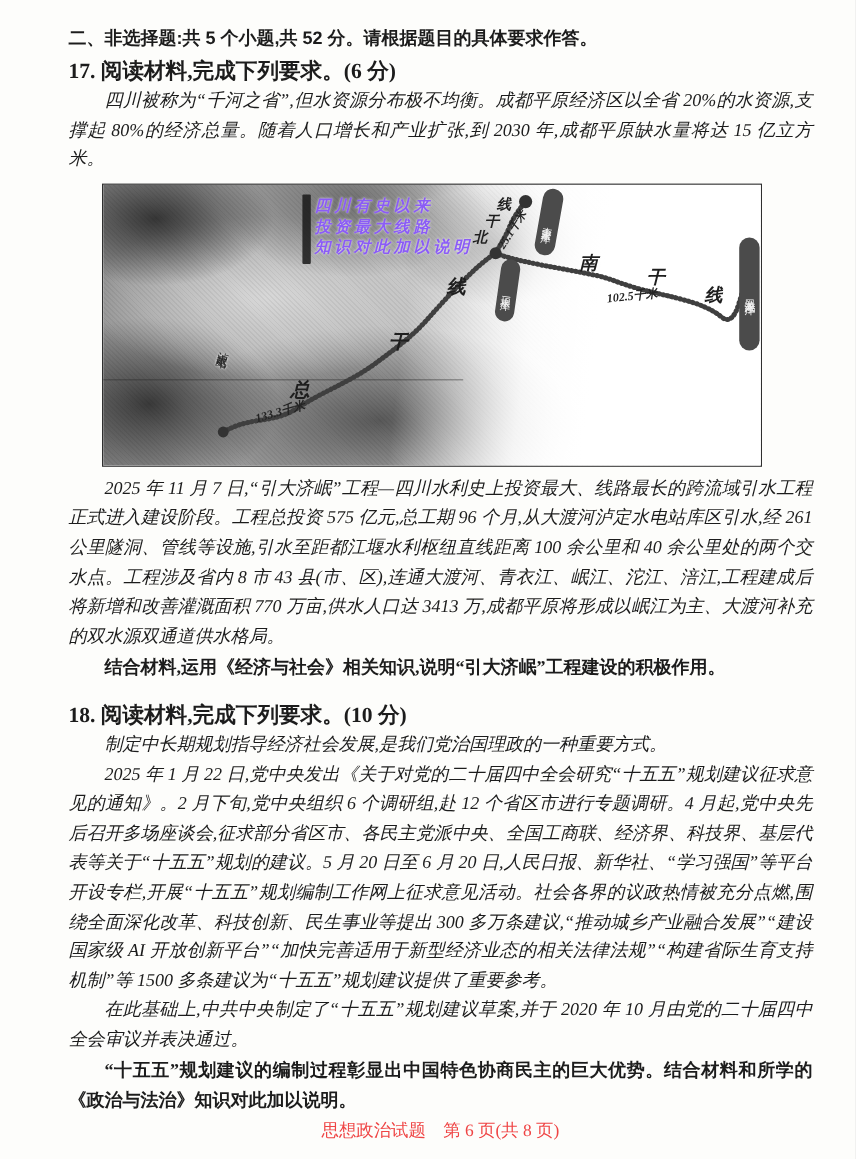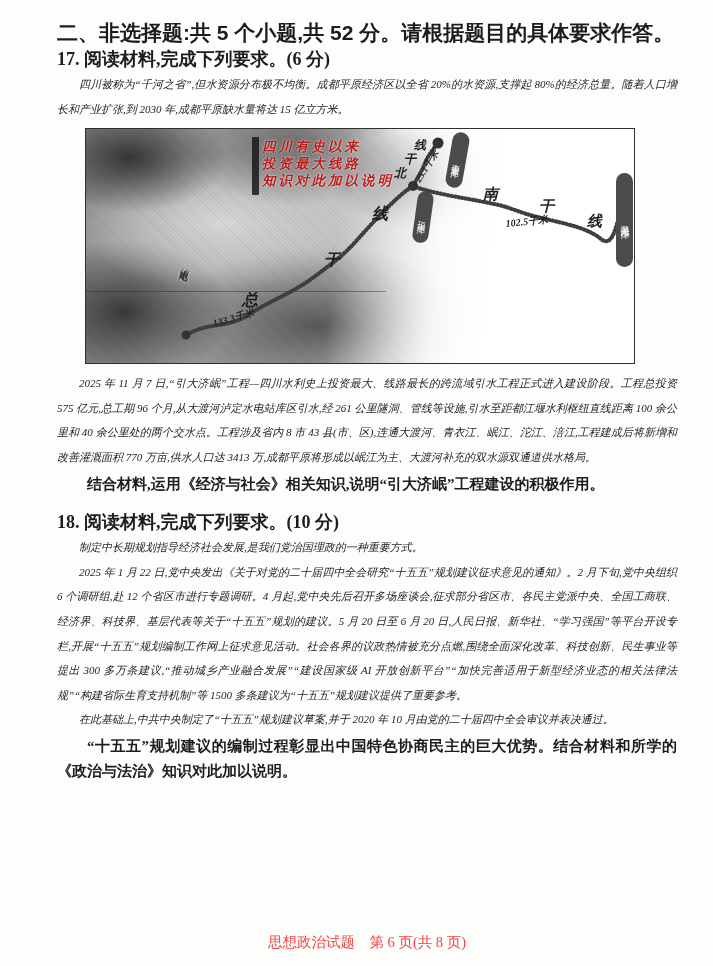--- a/index.html
+++ b/index.html
@@ -8,25 +8,25 @@
     position:relative;
     width:713px; height:966px;
     background:#fdfdfb;
     overflow:hidden;
     font-family:"Liberation Serif","DejaVu Serif",serif;
     color:#1c1c1c;
   }
   .content { position:absolute; left:57px; top:20px; width:620px; }
   .sec-header {
     font-family:"Liberation Sans","DejaVu Sans",sans-serif;
-    font-weight:700; font-size:21px; line-height:25px;
+    font-weight:700; font-size:15px; line-height:25px;
   }
   .q-heading { font-weight:700; font-size:18px; line-height:25px; margin-top:2px; }
   p.material {
-    font-size:11px; line-height:24.6px; text-align:justify;
+    font-size:15px; line-height:24.6px; text-align:justify;
     text-indent:2em; font-style:italic;
   }
   p.ask {
     font-size:15px; line-height:24.6px; text-align:justify;
     text-indent:2em; font-weight:700; margin-top:2px;
   }
   .q-block { margin-top:14px; }
 
   
   .figure {
@@ -47,21 +47,21 @@
       radial-gradient(150px 100px at 7% 78%, rgba(40,40,40,.85), transparent 72%),
       radial-gradient(230px 110px at 42% 84%, rgba(55,55,55,.75), transparent 72%),
       radial-gradient(260px 140px at 30% 60%, rgba(185,185,185,.85), transparent 78%),
       linear-gradient(90deg, #8f8f8f 0%, #ababab 30%, #cfcfcf 52%, #efefef 68%, #ffffff 80%);
   }
   .wire { position:absolute; left:0; top:162px; width:300px; height:1px; background:rgba(40,40,40,.45); }
   .chimney { position:absolute; left:166px; top:8px; width:7px; height:58px; background:rgba(25,25,25,.85); border-radius:1px; }
   .annotation {
     position:absolute; left:176px; top:9px; width:190px;
     font-size:13.5px; line-height:17px; font-weight:700; font-style:italic;
-    letter-spacing:3px; color:#b91c1c; text-shadow:0 0 2px rgba(255,255,255,.9);
+    letter-spacing:3px; color:#8b5cf6; text-shadow:0 0 2px rgba(255,255,255,.9);
   }
   .route-svg { position:absolute; inset:0; }
   .capsule {
     position:absolute; display:flex; align-items:center; justify-content:center;
     background:#4b4b4b; color:#f2f2f2; border-radius:9px;
     writing-mode:vertical-rl; text-orientation:upright;
     letter-spacing:1px; line-height:1;
   }
   .cap-top   { left:363px; top:3px;  width:17px; height:56px; font-size:8.5px; transform:rotate(10deg); }
   .cap-mid   { left:329px; top:62px; width:16px; height:52px; font-size:8.5px; transform:rotate(8deg); }

